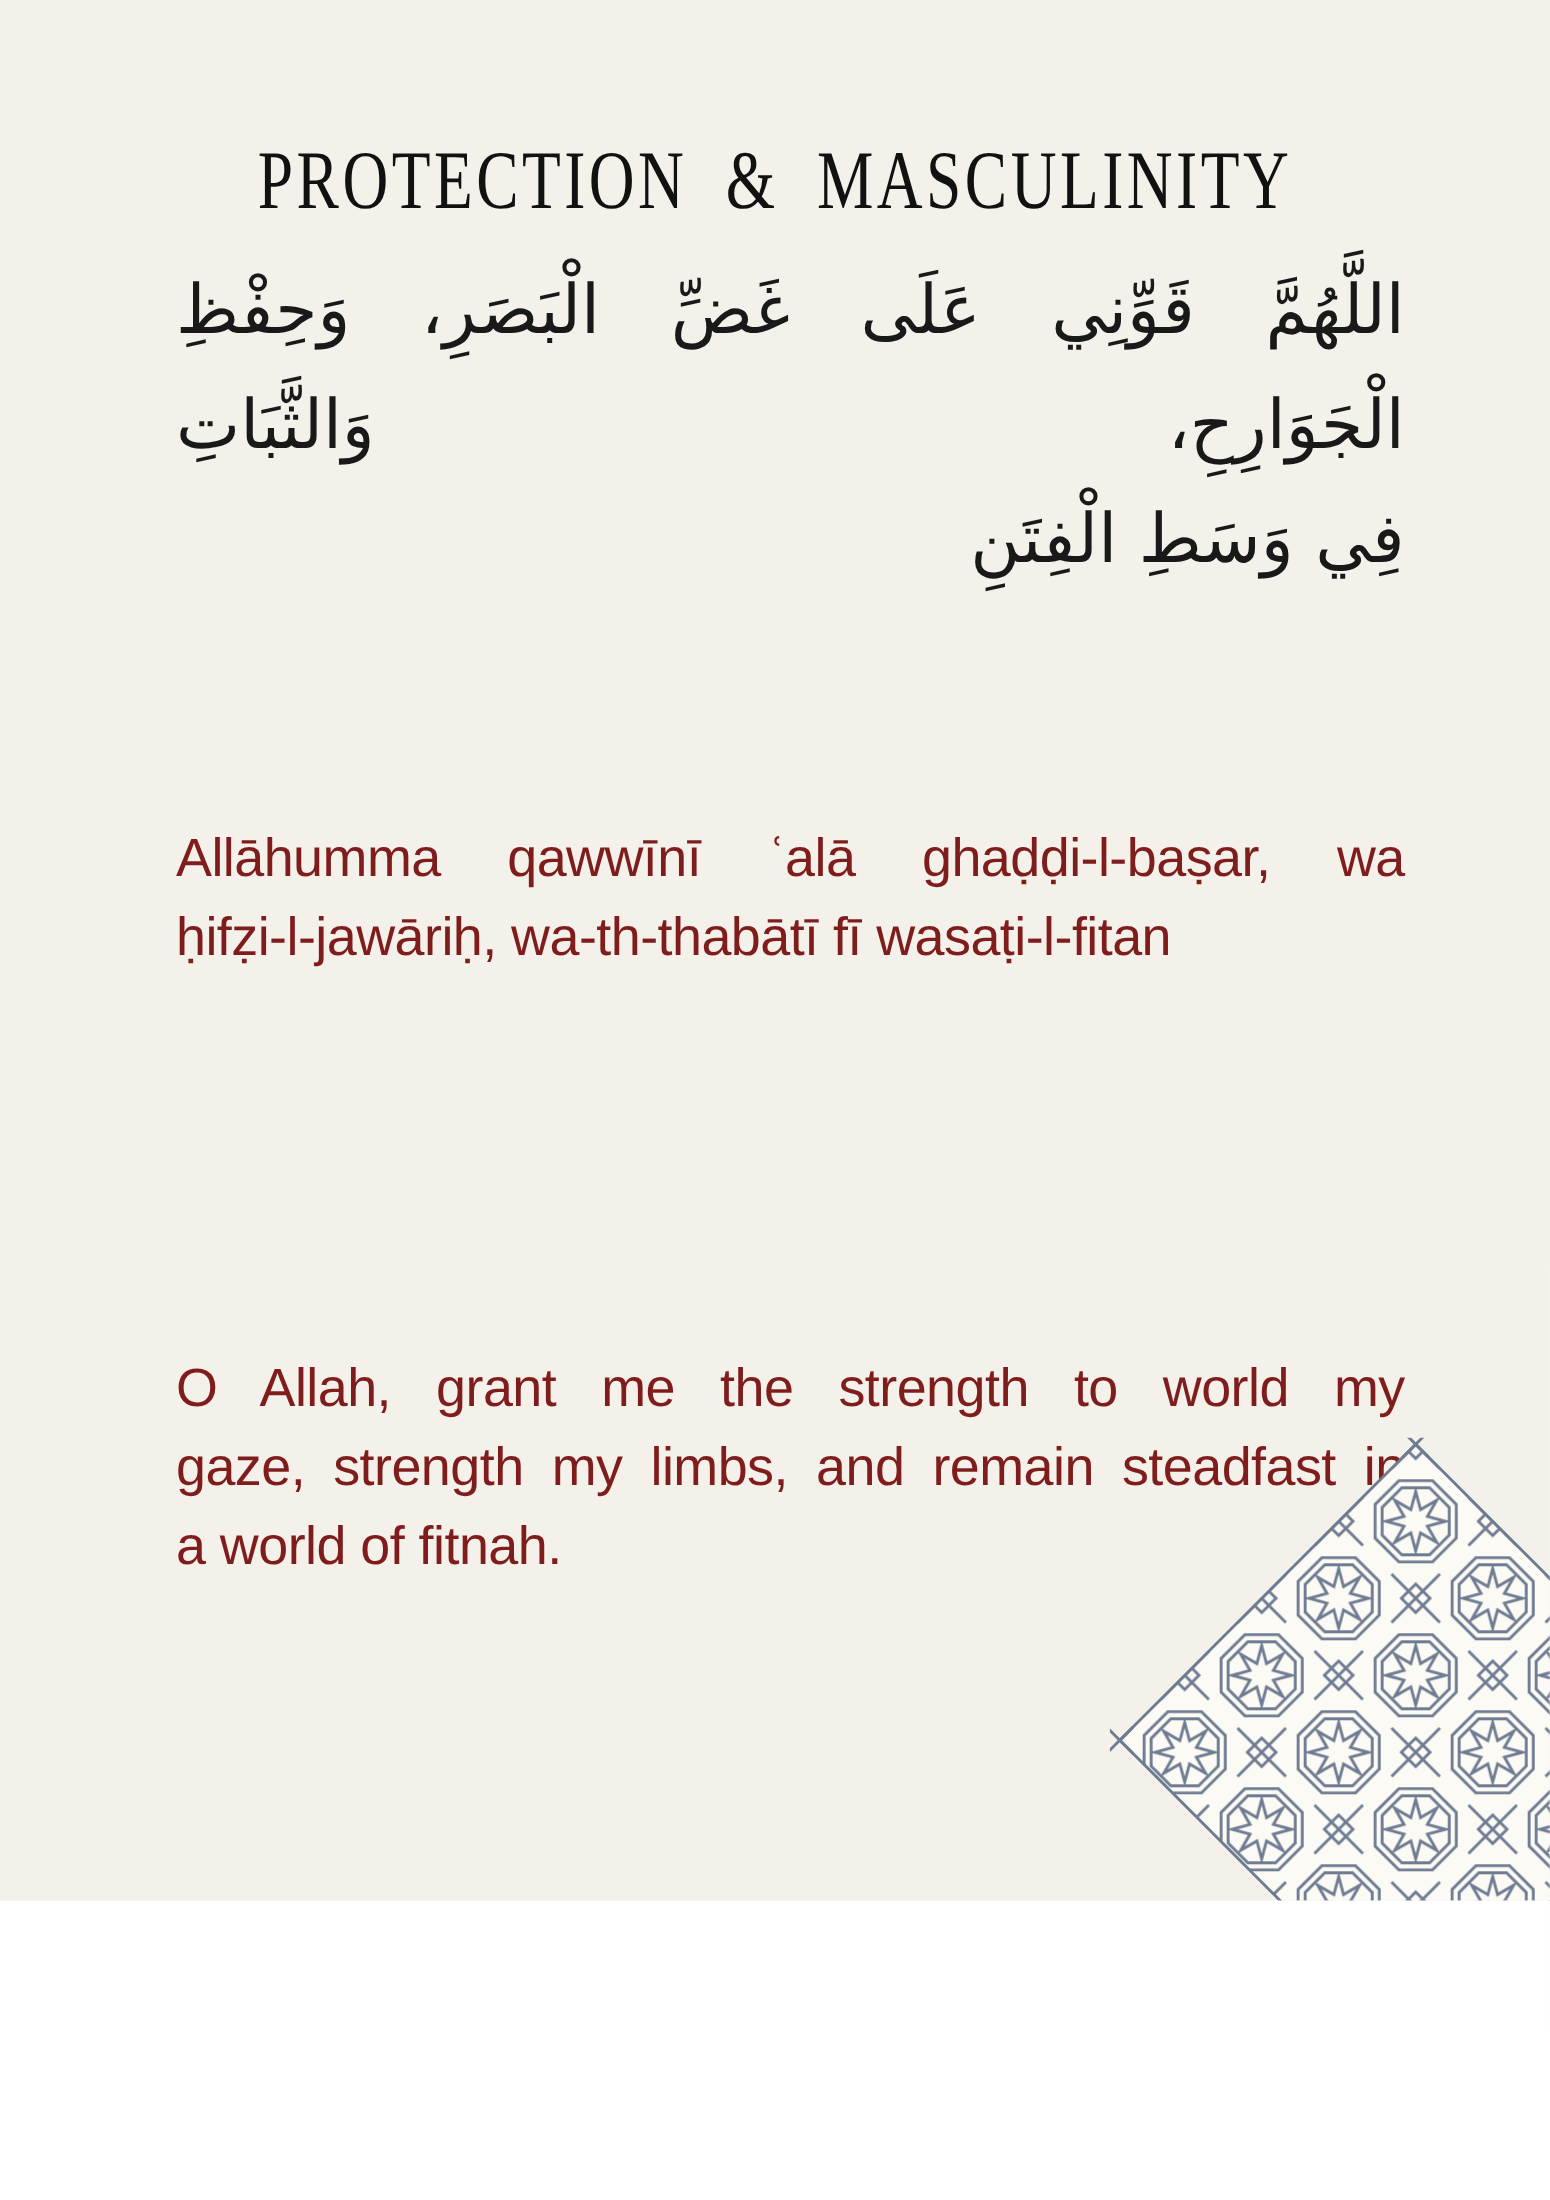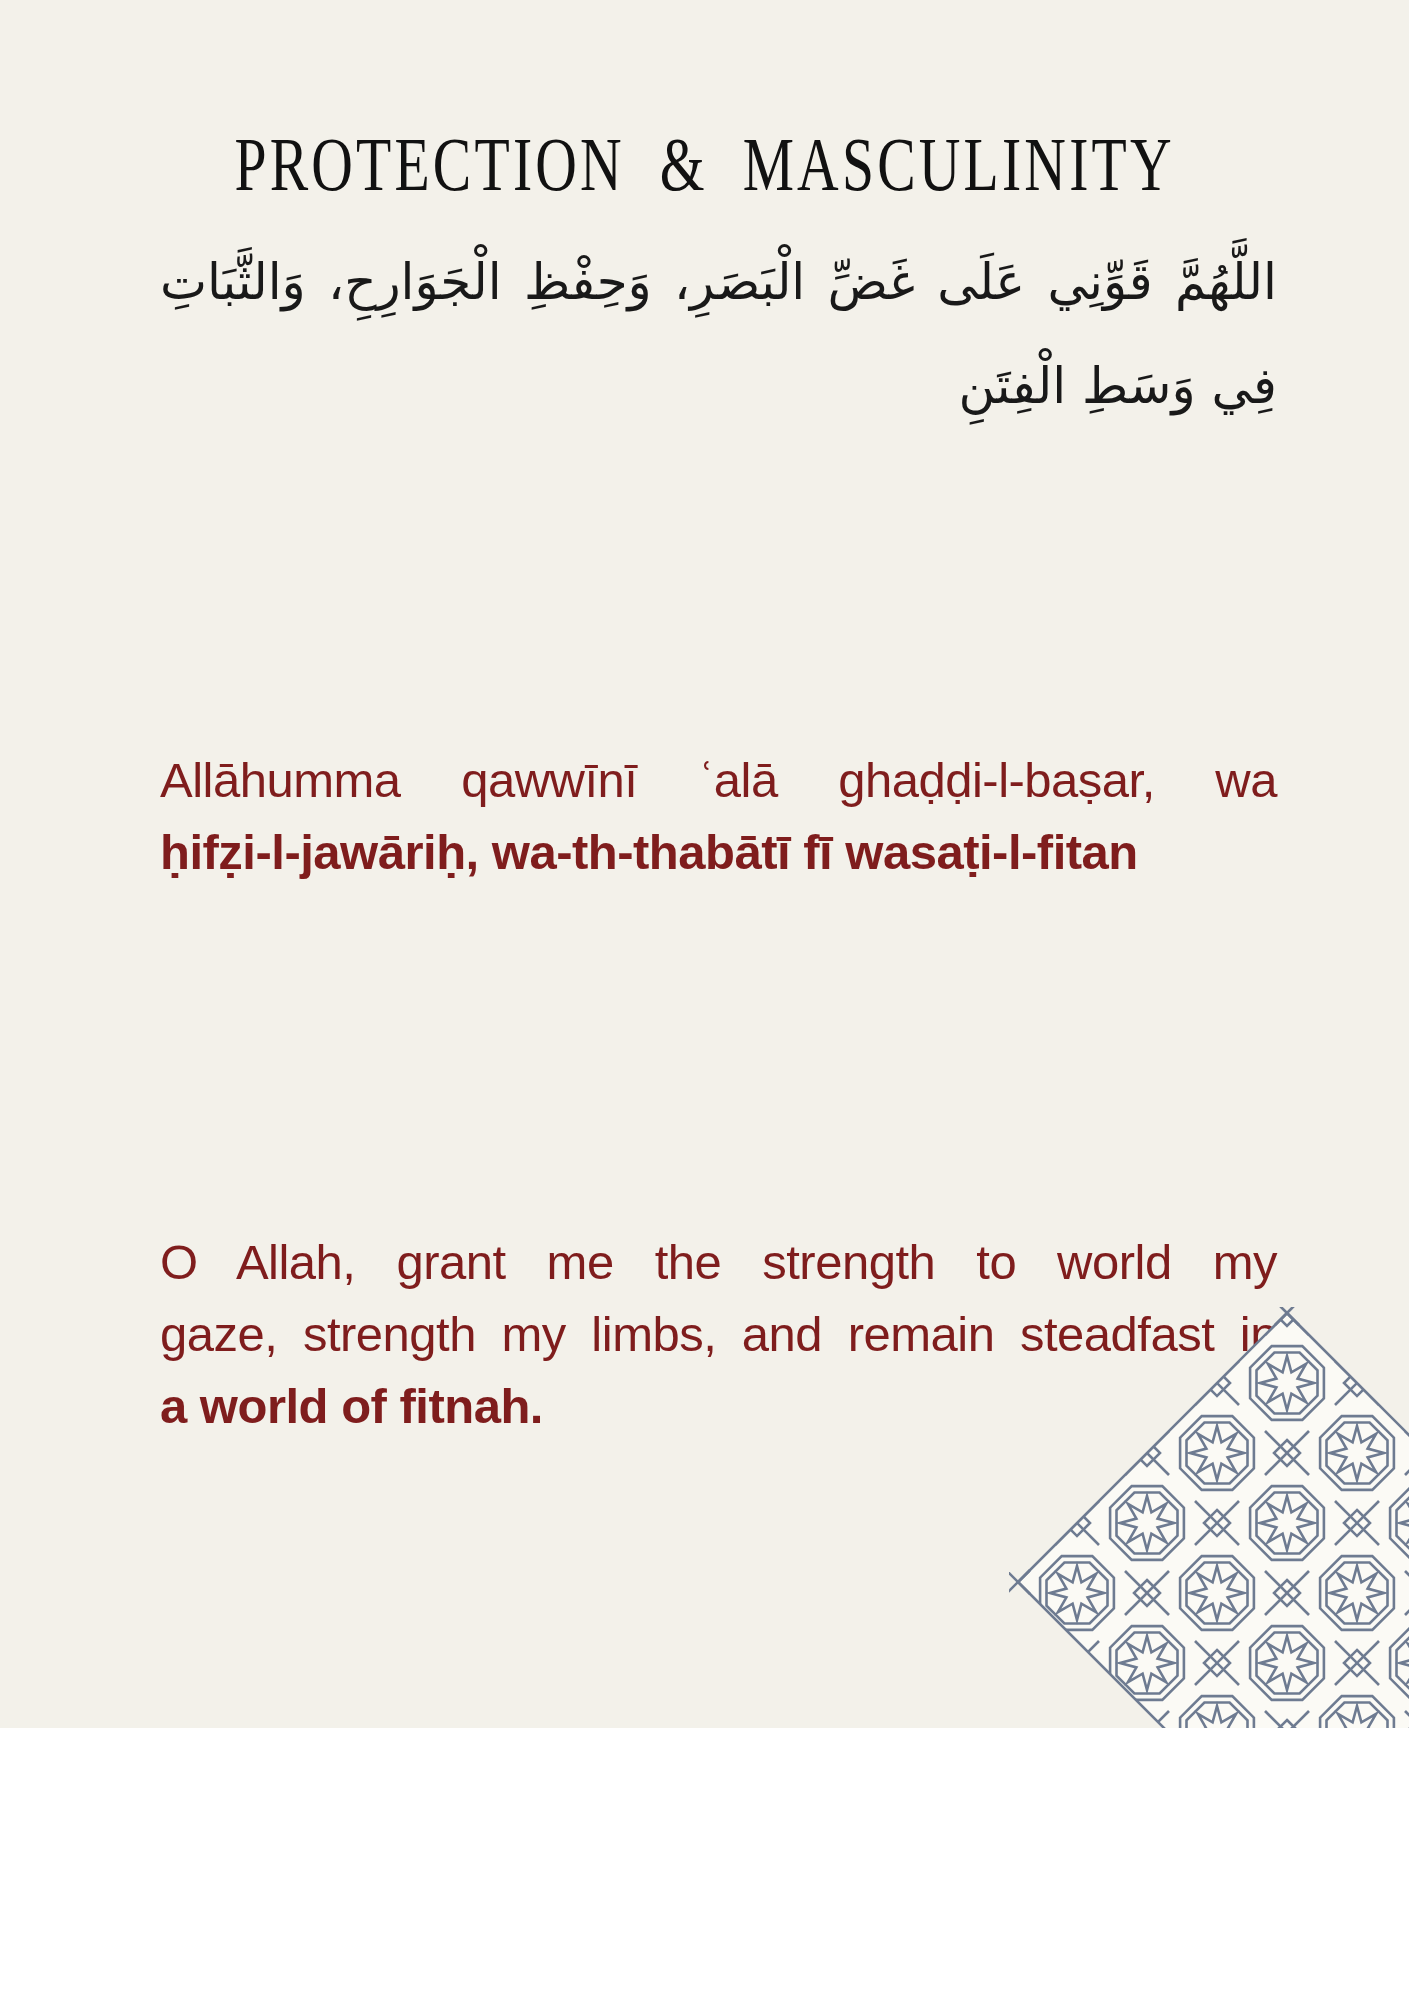--- a/index.html
+++ b/index.html
@@ -26,39 +26,39 @@
     white-space:nowrap;
     color:#111111;
     transform:scale(0.93,1.22);
     transform-origin:50% 0;
   }
   
   .arabic {
     position:absolute; top:230px; left:160px; right:132px;
     direction:rtl;
     font-family:"DejaVu Sans",sans-serif;
-    font-size:50px;
+    font-size:62px;
     line-height:104px;
     color:#191919;
   }
   .arabic .justify-line { text-align:justify; text-align-last:justify; }
   .arabic .last-line { text-align:right; }
   
   .latin {
     position:absolute; left:160px; right:132px;
     font-family:"Liberation Sans","DejaVu Sans",sans-serif;
     font-size:49px;
     line-height:72px;
     letter-spacing:-0.5px;
     color:#7f1d1d;
   }
   .translit { top:744px; }
   .translation { top:1226px; }
   .latin .justify-line { text-align:justify; text-align-last:justify; }
-  .latin .last-line { text-align:left;font-weight:bold; }
+  .latin .last-line { text-align:left; }
   
   .ornament {
     position:absolute; right:0; bottom:0;
     width:400px; height:421px;
   }
 </style>
 </head>
 <body>
 
 <div class="page">

